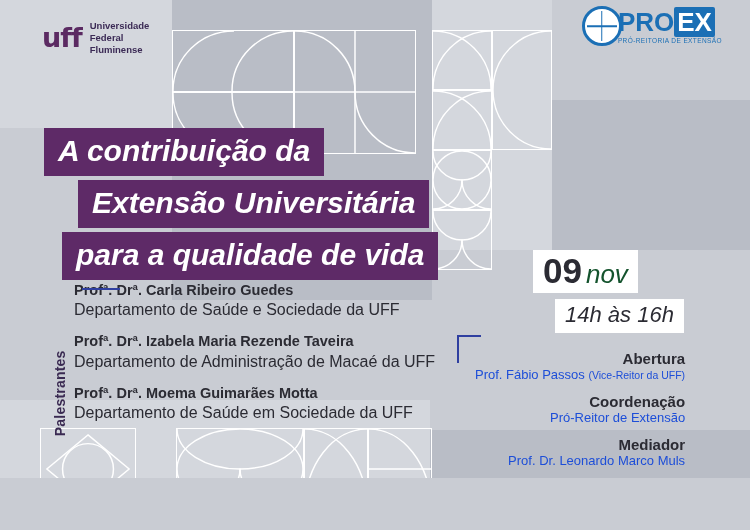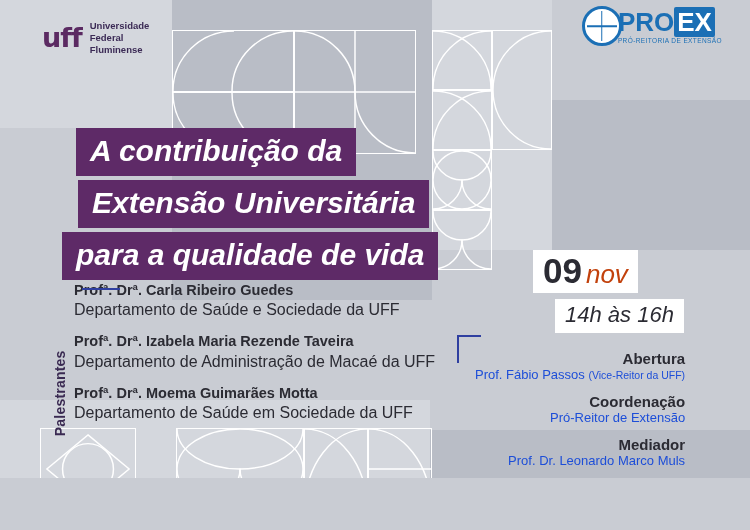--- a/index.html
+++ b/index.html
@@ -61,21 +61,20 @@
     display:inline-block;
     background:#5e2a67;
     color:#ffffff;
     font-style:italic;
     font-weight:bold;
     font-size:30px;
     line-height:1;
     padding:8px 14px 10px 14px;
     margin-bottom:4px;
     white-space:nowrap;
-    margin-left:32px;
   }
   #tl2{margin-left:34px;}
   #tl3{margin-left:18px;}
 
   
   #speakers{position:absolute;left:52px;top:282px;display:flex;}
   #speakers-label{
     writing-mode:vertical-rl;transform:rotate(180deg);
     font-weight:bold;font-size:14px;color:#3a2a52;
     margin-right:6px;margin-top:12px;letter-spacing:.2px;
@@ -86,21 +85,21 @@
   .speaker{margin-bottom:14px;}
   .speaker .name{font-size:14.5px;font-weight:bold;color:#2b2b33;line-height:1.2;}
   .speaker .dept{font-size:16px;color:#2b2b33;margin-top:2px;}
 
   
   #date-box{position:absolute;left:533px;top:250px;}
   #date-line{
     display:inline-block;background:#ffffff;padding:3px 10px 5px 10px;
   }
   #date-day{font-size:35px;font-weight:bold;color:#2b2b33;line-height:1;}
-  #date-month{font-size:26px;font-style:italic;color:#c2410c;line-height:1;margin-left:4px;}
+  #date-month{font-size:26px;font-style:italic;color:#14532d;line-height:1;margin-left:4px;}
   #date-time{
     display:inline-block;background:#ffffff;padding:3px 10px 5px 10px;
     font-size:22px;font-style:italic;color:#2b2b33;margin-top:6px;margin-left:22px;
   }
 
   
   #program{position:absolute;left:475px;top:350px;text-align:right;}
   #program-rule{position:absolute;left:-18px;top:-15px;width:2px;height:28px;background:#2f3fa0;}
   #program-rule2{position:absolute;left:-18px;top:-15px;width:24px;height:2px;background:#2f3fa0;}
   .prog-item{margin-bottom:11px;}

